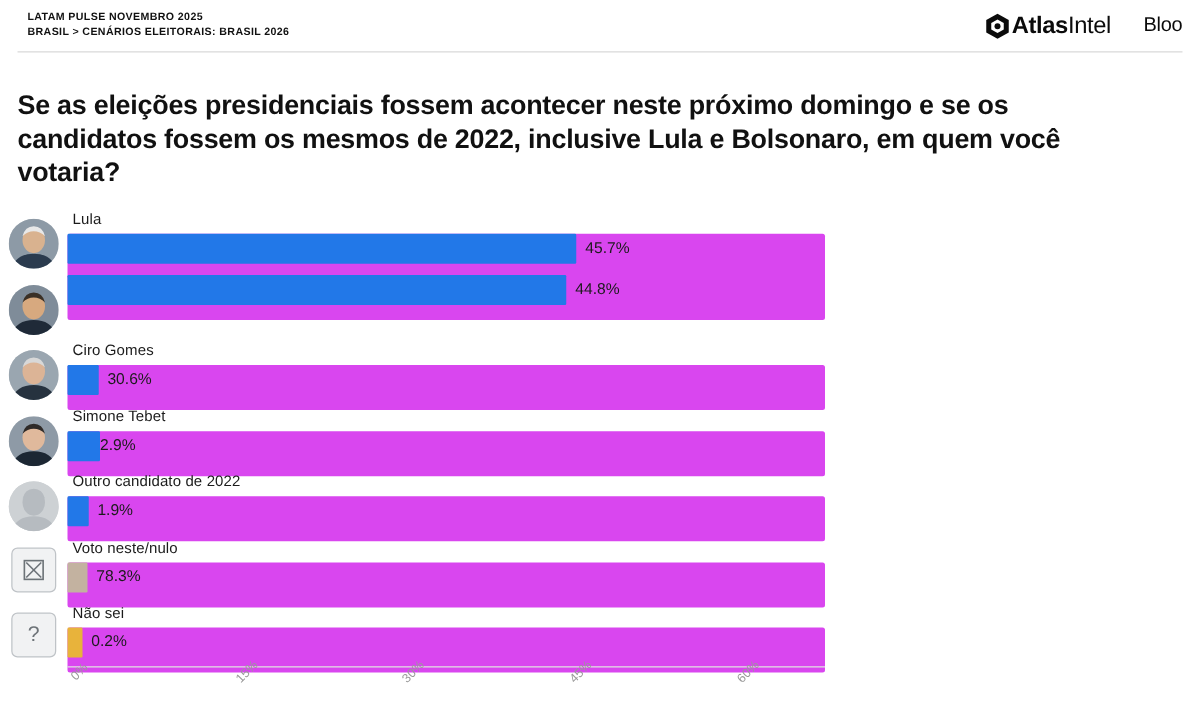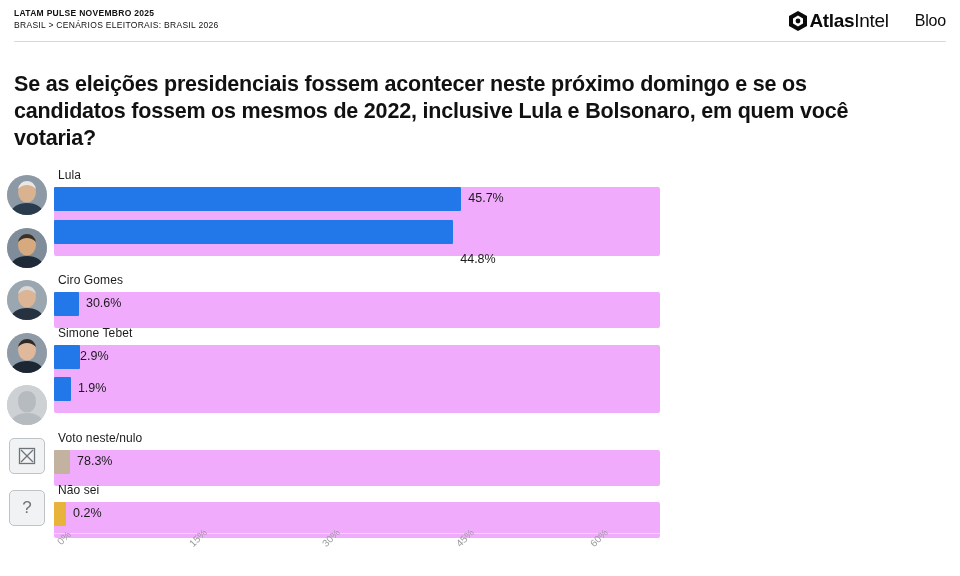--- a/index.html
+++ b/index.html
@@ -18,42 +18,42 @@
     position: relative;
     width: 960px;
     height: 576px;
     background: #ffffff;
   }
 
   
   .header {
     position: relative;
     height: 53px;
-    padding: 6px 14px 0 14px;
+    padding: 6px 14px 0 22px;
     display: flex;
     align-items: flex-start;
     justify-content: space-between;
   }
   .header-left {
     display: flex;
     flex-direction: column;
     gap: 1px;
     padding-top: 2px;
   }
   .kicker {
     font-size: 8.5px;
     font-weight: bold;
     letter-spacing: 0.3px;
     color: #111111;
     text-transform: uppercase;
     line-height: 11px;
   }
   .breadcrumb {
     font-size: 8.5px;
-    font-weight: normal;
+    font-weight: bold;
     letter-spacing: 0.3px;
     color: #111111;
     text-transform: uppercase;
     line-height: 11px;
   }
   .header-right {
     display: flex;
     align-items: center;
     gap: 26px;
     padding-top: 4px;
@@ -161,21 +161,21 @@
     font-size: 12px;
     color: #1b1b1b;
     line-height: 17px;
     margin: 0 0 3px 4px;
     letter-spacing: 0.1px;
   }
   .track {
     position: relative;
     height: 36px;
     width: 606px;
-    background: #f0abfc;
+    background: #d946ef;
     border-radius: 2px;
   }
   .bar {
     position: absolute;
     left: 0;
     top: 0;
     height: 24px;
     border-radius: 1px;
   }
   .val {
@@ -267,21 +267,21 @@
                 <rect width="40" height="40" fill="#7f8c99"></rect>
                 <path d="M2 40 q4 -12 18 -12 q14 0 18 12 z" fill="#1f2a38"></path>
                 <ellipse cx="20" cy="17" rx="9" ry="10.5" fill="#d7a97f"></ellipse>
                 <path d="M11 14 q2 -8 9 -8 q7 0 9 8 q-4 -4 -9 -4 q-5 0 -9 4 z" fill="#3a3026"></path>
               </svg>
             </div>
           </div>
           <div class="row-body">
             <div class="track">
               <div class="bar" style="width: 399.247px; background: rgb(34, 120, 232);"></div>
-              <div class="val" style="left: 406.247px; margin-top: 28px;">44.8%</div>
+              <div class="val" style="left: 406.247px;">44.8%</div>
             </div>
           </div>
         </div>
         <div class="row">
           <div class="avatar-wrap">
             <div class="avatar">
               <svg width="40" height="40" viewBox="0 0 40 40">
                 <rect width="40" height="40" fill="#9aa6b0"></rect>
                 <path d="M2 40 q4 -12 18 -12 q14 0 18 12 z" fill="#26323f"></path>
                 <ellipse cx="20" cy="17" rx="9" ry="10.5" fill="#dcb496"></ellipse>
@@ -321,20 +321,21 @@
             <div class="avatar">
               <svg width="40" height="40" viewBox="0 0 40 40">
                 <rect width="40" height="40" fill="#cdd1d4"></rect>
                 <path d="M2 40 q4 -12 18 -12 q14 0 18 12 z" fill="#b6bbc0"></path>
                 <ellipse cx="20" cy="17" rx="9" ry="10.5" fill="#b6bbc0"></ellipse>
                 <path d="M11 14 q2 -8 9 -8 q7 0 9 8 q-4 -4 -9 -4 q-5 0 -9 4 z" fill="#b6bbc0"></path>
               </svg>
             </div>
           </div>
           <div class="row-body">
+            <div class="cand-name">Outro candidato de 2022</div>
             <div class="track">
               <div class="bar" style="width: 16.9324px; background: rgb(34, 120, 232);"></div>
               <div class="val" style="left: 23.9324px;">1.9%</div>
             </div>
           </div>
         </div>
         <div class="row">
           <div class="avatar-wrap">
             <div class="icon-box">
               <svg width="18" height="18" viewBox="0 0 18 18">

